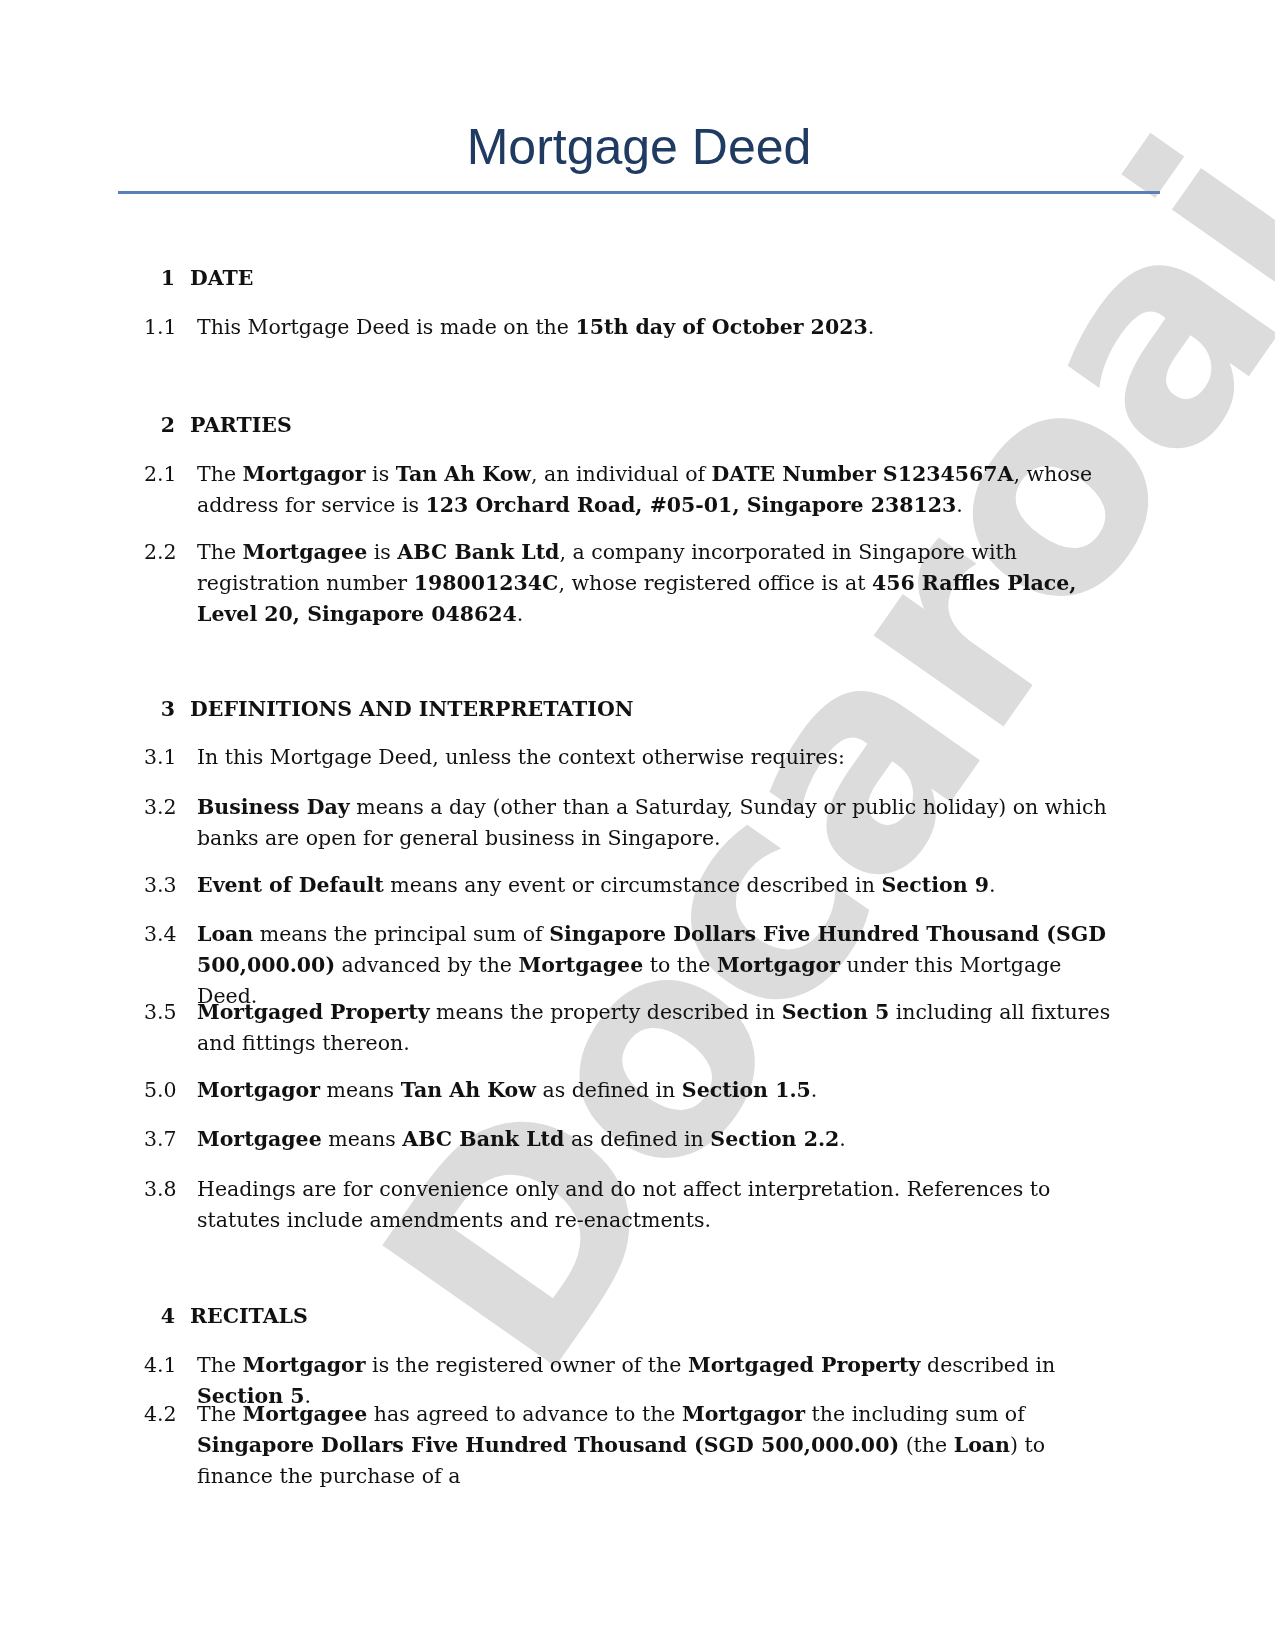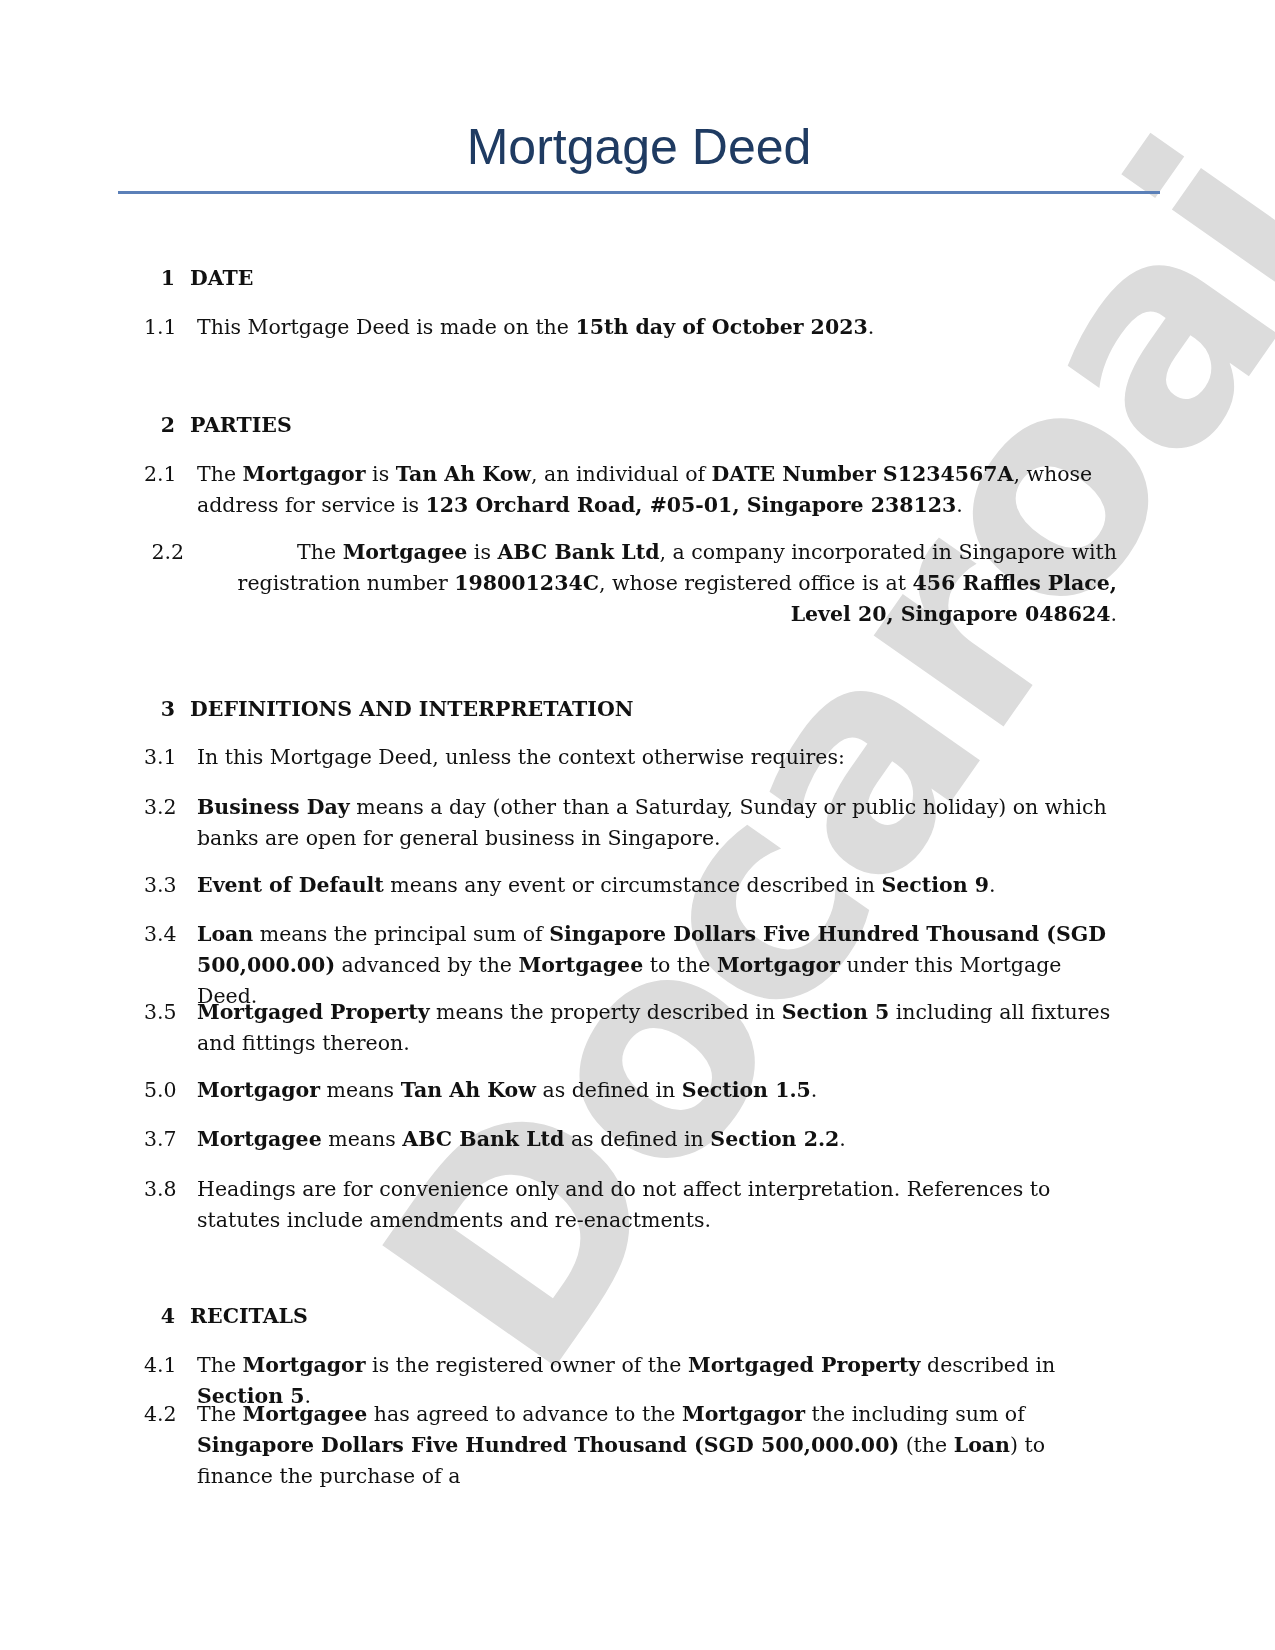--- a/index.html
+++ b/index.html
@@ -36,21 +36,21 @@
   </div>
 
   <div class="h" style="left:135px; top:413px;">
     <span class="num">2</span>
     <span class="txt">PARTIES</span>
   </div>
   <div class="p" style="left:197px; top:459px;">
     <span class="num">2.1</span>
     <span class="body"><span>The </span><b>Mortgagor</b><span> is </span><b>Tan Ah Kow</b><span>, an individual of </span><b>DATE Number S1234567A</b><span>, whose address for service is </span><b>123 Orchard Road, #05-01, Singapore 238123</b><span>.</span></span>
   </div>
-  <div class="p" style="left:197px; top:537px;text-align:right;">
+  <div class="p" style="left:197px; top:537px;">
     <span class="num">2.2</span>
     <span class="body"><span>The </span><b>Mortgagee</b><span> is </span><b>ABC Bank Ltd</b><span>, a company incorporated in Singapore with registration number </span><b>198001234C</b><span>, whose registered office is at </span><b>456 Raffles Place, Level 20, Singapore 048624</b><span>.</span></span>
   </div>
 
   <div class="h" style="left:135px; top:697px;">
     <span class="num">3</span>
     <span class="txt">DEFINITIONS AND INTERPRETATION</span>
   </div>
   <div class="p" style="left:197px; top:742px;">
     <span class="num">3.1</span>

